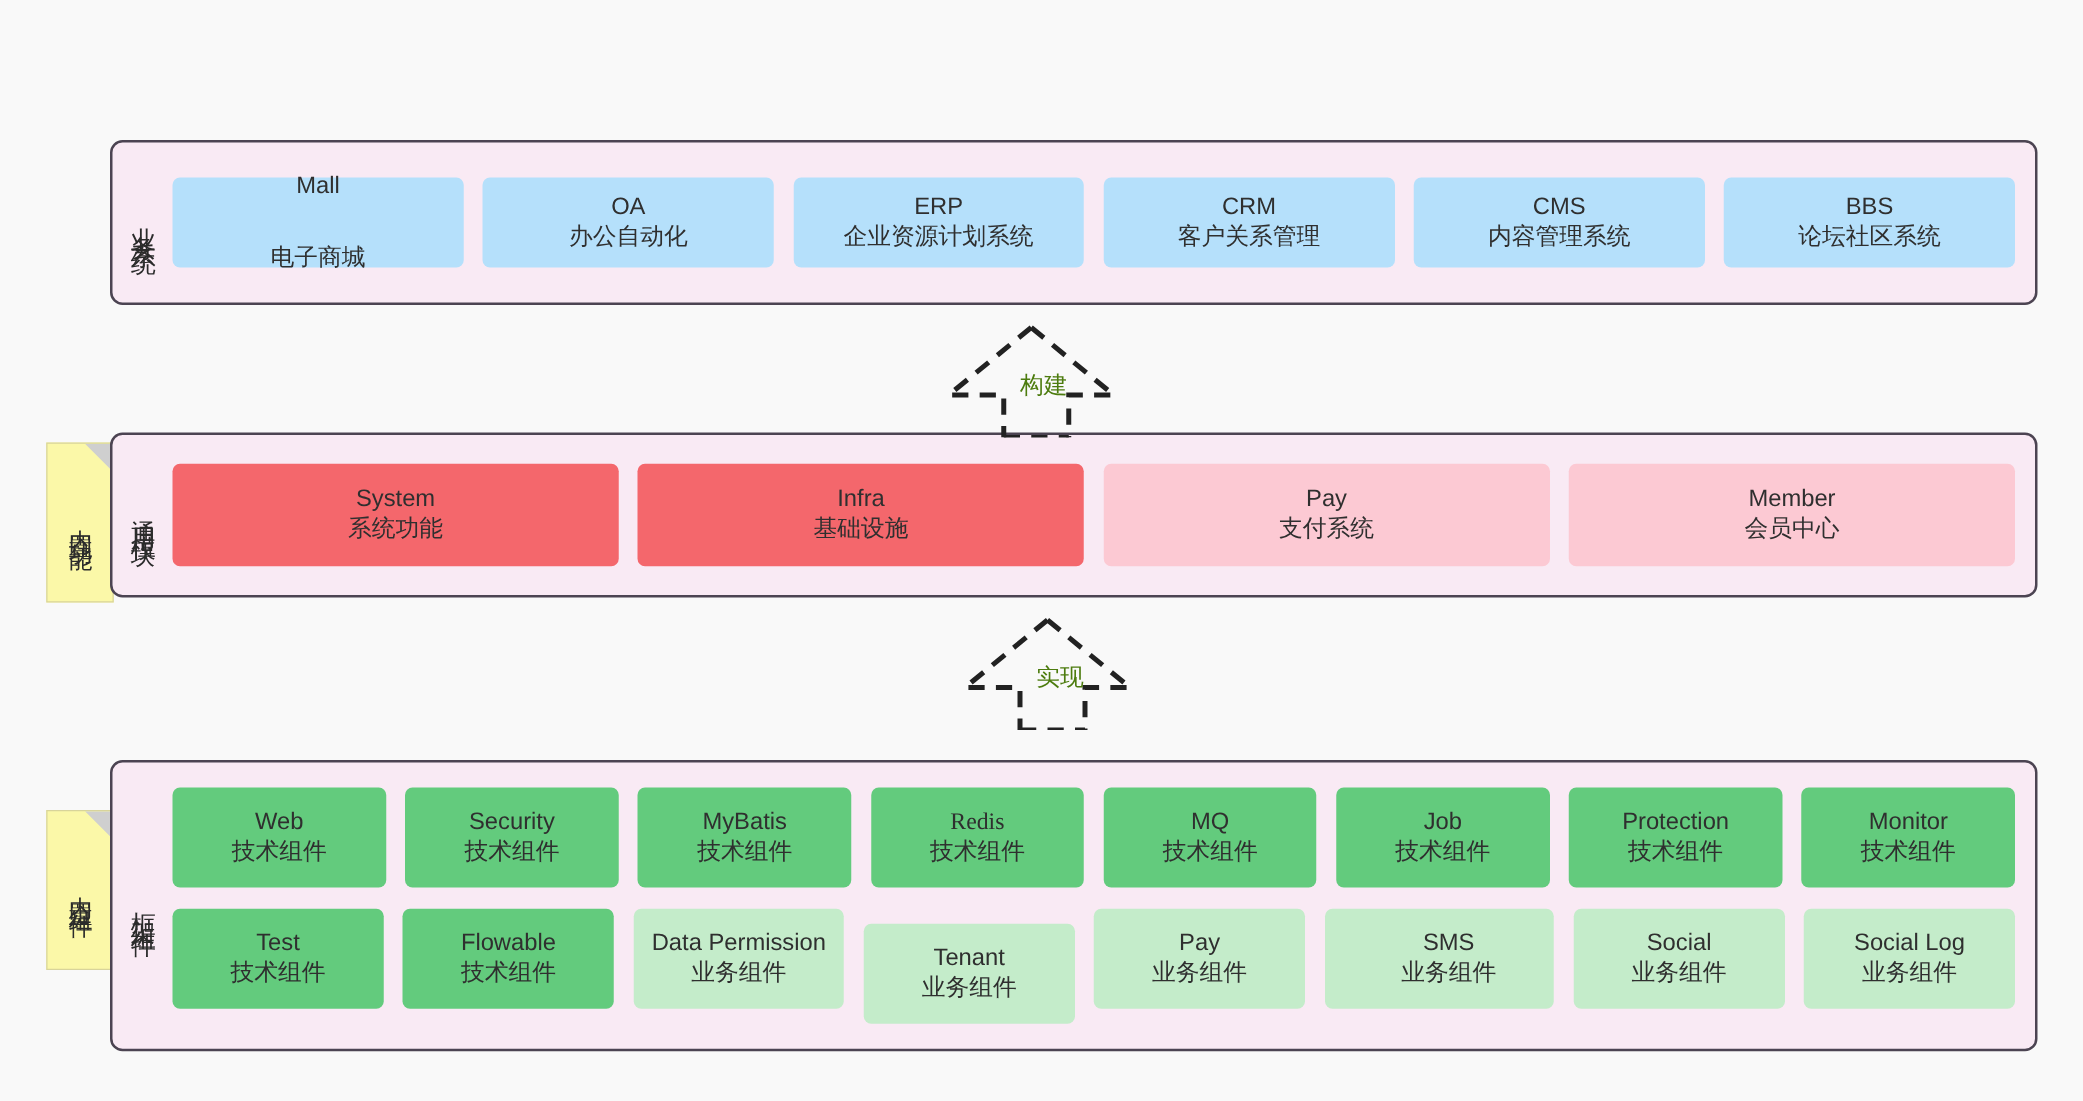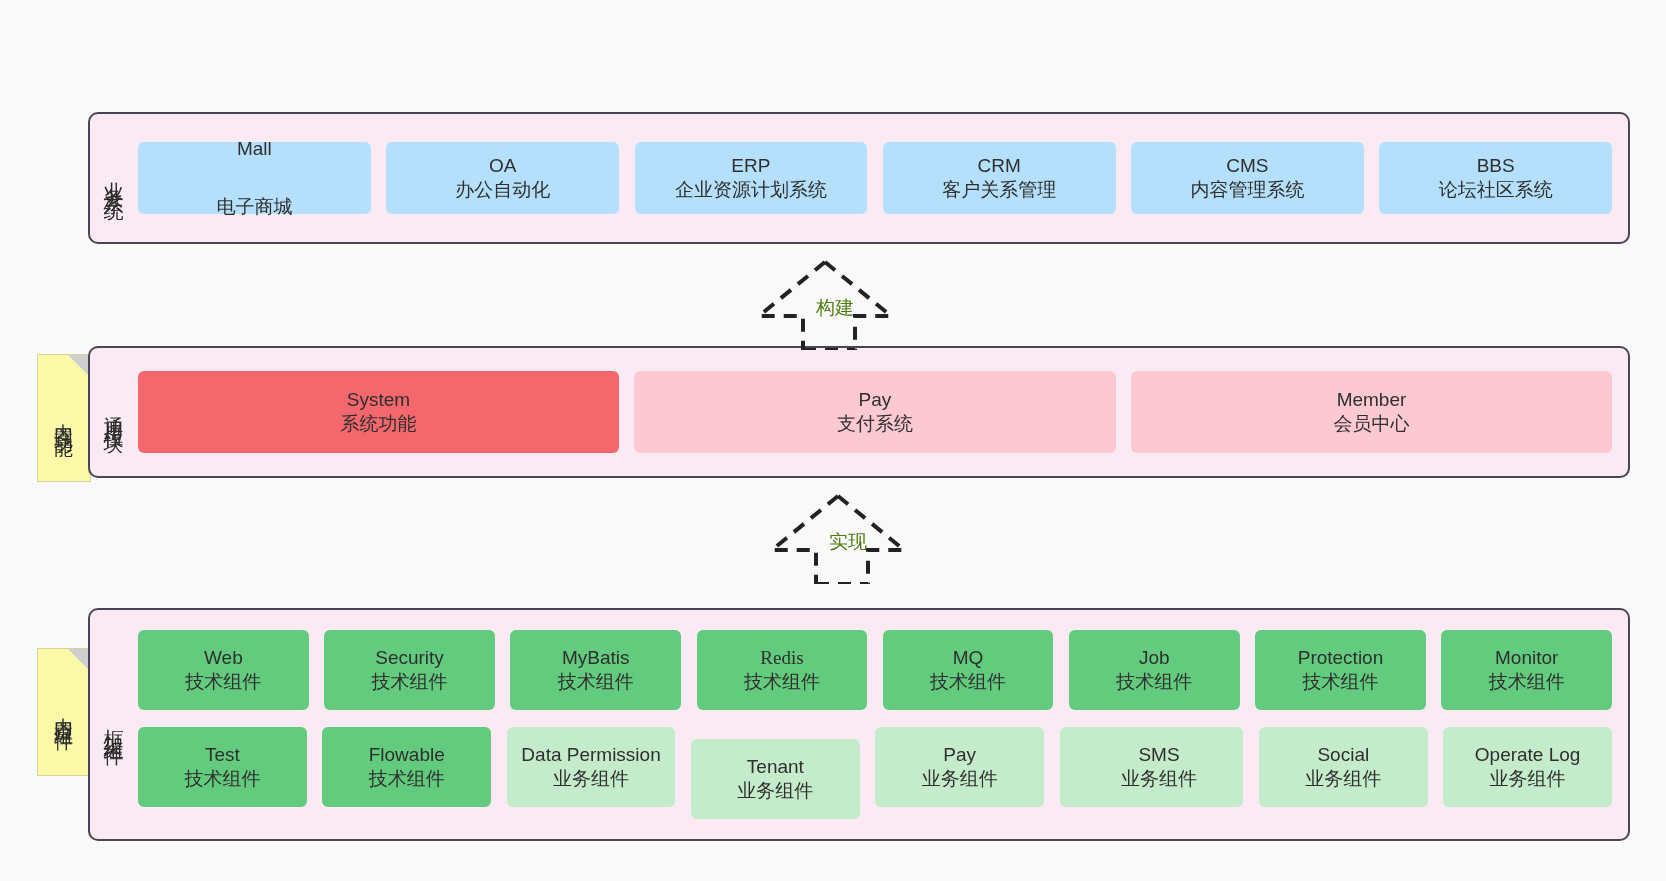--- a/index.html
+++ b/index.html
@@ -168,20 +168,24 @@
   </div>
 
   <div class="layer" id="layer-common" style="left:88px; top:346px; width:1542px; height:132px;">
     <div class="layer-title">通用模块</div>
     <div class="layer-body">
       <div class="row">
         <div class="card c-red" style="height:82px;">
           <span class="t1">System</span>
           <span class="t2">系统功能</span>
         </div>
+        <div class="card c-red" style="height:82px;">
+          <span class="t1">Infra</span>
+          <span class="t2">基础设施</span>
+        </div>
         <div class="card c-pink" style="height:82px;">
           <span class="t1">Pay</span>
           <span class="t2">支付系统</span>
         </div>
         <div class="card c-pink" style="height:82px;">
           <span class="t1">Member</span>
           <span class="t2">会员中心</span>
         </div>
       </div>
     </div>
@@ -261,21 +265,21 @@
         </div>
         <div class="card c-lightgreen" style="height:80px;padding-left:21px;">
           <span class="t1">SMS</span>
           <span class="t2">业务组件</span>
         </div>
         <div class="card c-lightgreen" style="height:80px;">
           <span class="t1">Social</span>
           <span class="t2">业务组件</span>
         </div>
         <div class="card c-lightgreen" style="height:80px;">
-          <span class="t1">Operate Log</span>
+          <span class="t1">Social Log</span>
           <span class="t2">业务组件</span>
         </div>
       </div>
 
     </div>
   </div>
 
 </div>
 
 </body></html>

